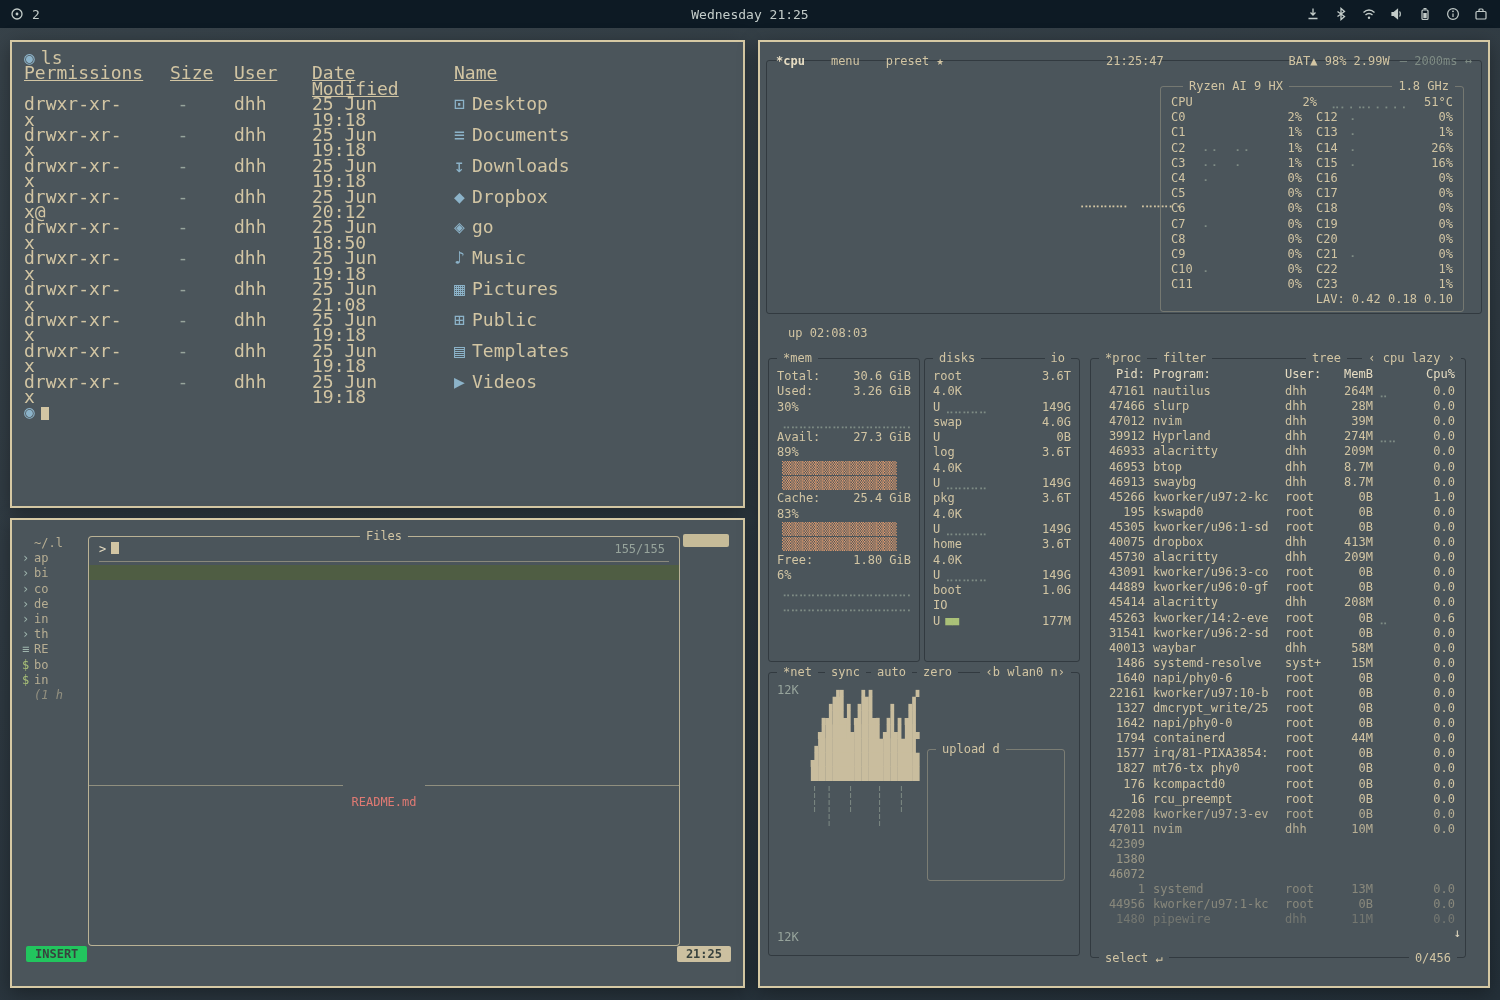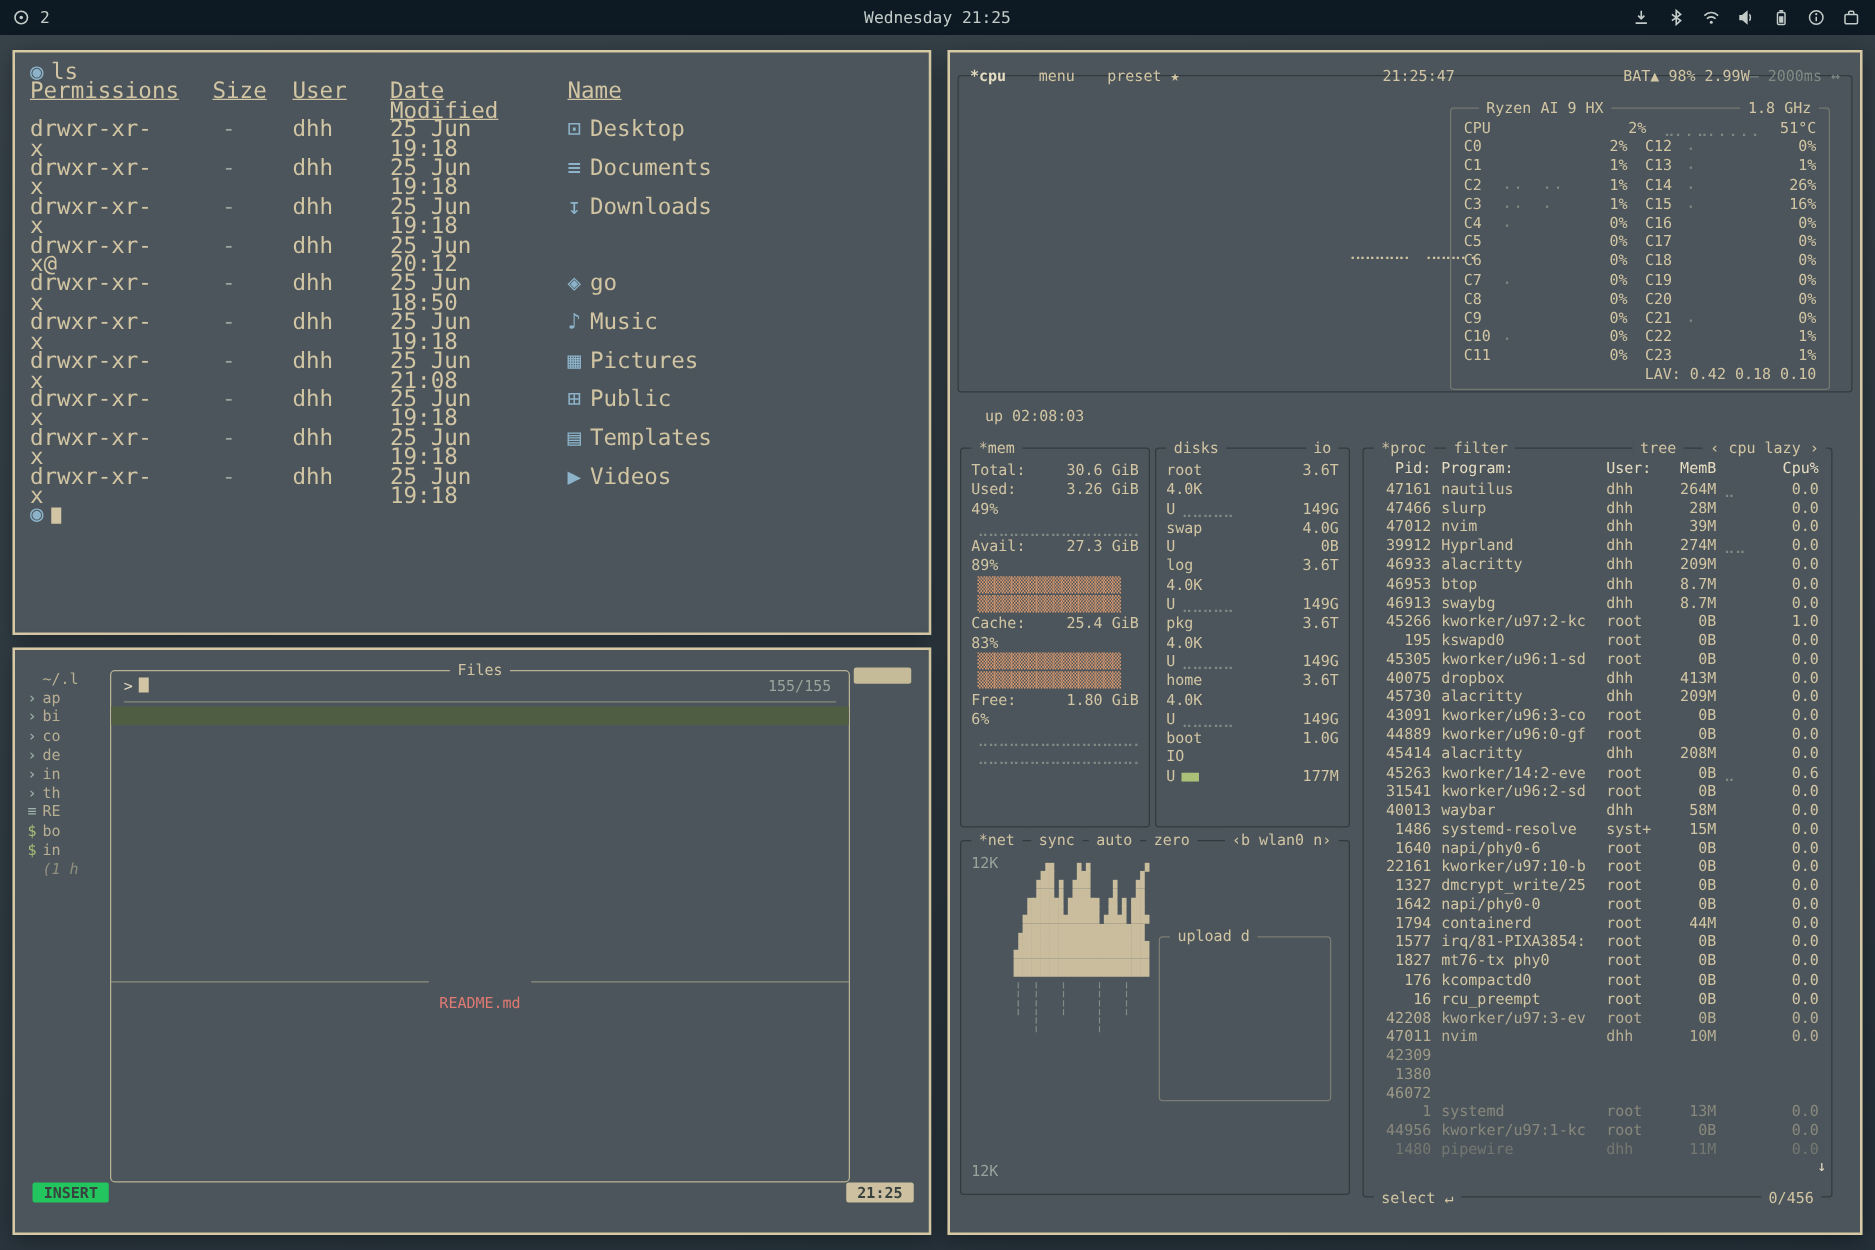--- a/index.html
+++ b/index.html
@@ -73,21 +73,21 @@
   .sl-time{position:absolute;right:12px;bottom:24px;background:#ccc0a0;color:#38423e;font-weight:bold;
     padding:1px 9px;border-radius:2px;font-size:12px;}
 
   
   .btop{left:758px;top:40px;width:732px;height:948px;font-size:12px;line-height:15.3px;}
   .dim{color:var(--dim2);}
   .bt-head{position:absolute;left:16px;top:12px;right:16px;height:16px;display:flex;white-space:pre;}
   .bt-title{font-weight:bold;color:var(--fg-bright);}
   .bt-menu{margin-left:26px;}
   .bt-time{position:absolute;left:330px;}
-  .bt-right{margin-left:auto;display:flex;gap:0;}
+  .bt-right{margin-left:auto;display:flex;gap:10px;}
   .cpu-box{position:absolute;left:6px;top:18px;right:6px;height:252px;border:1px solid var(--boxline);border-radius:3px;}
   .cpu-panel{position:absolute;left:400px;top:44px;right:24px;height:226px;box-sizing:border-box;
     border:1px solid rgba(214,201,164,.3);border-radius:3px;padding:8px 10px 0 10px;}
   .chip.model{top:-8px;left:22px;}
   .chip.freq{top:-8px;right:8px;}
   .core-row{display:flex;height:15.2px;line-height:15.2px;white-space:pre;}
   .cl{width:32px;}
   .cld{flex:1;color:var(--dim2);overflow:hidden;}
   .clp{width:36px;text-align:right;margin-right:14px;}
   .cr{width:34px;}
@@ -233,20 +233,21 @@
         <span class="c-size">-</span>
         <span class="c-user">dhh</span>
         <span class="c-date">25 Jun 19:18</span>
         <span class="c-name"><span class="ficon">↧</span><span>Downloads</span></span>
       </div>
         <div class="ls-grid row">
         <span class="c-perm">drwxr-xr-x@</span>
         <span class="c-size">-</span>
         <span class="c-user">dhh</span>
         <span class="c-date">25 Jun 20:12</span>
+        <span class="c-name"><span class="ficon">◆</span><span>Dropbox</span></span>
       </div>
         <div class="ls-grid row">
         <span class="c-perm">drwxr-xr-x</span>
         <span class="c-size">-</span>
         <span class="c-user">dhh</span>
         <span class="c-date">25 Jun 18:50</span>
         <span class="c-name"><span class="ficon">◈</span><span>go</span></span>
       </div>
         <div class="ls-grid row">
         <span class="c-perm">drwxr-xr-x</span>
@@ -557,21 +558,21 @@
           <span class="sl">Total:</span>
           <span class="sg"></span>
           <span class="sr">30.6 GiB</span>
         </div>
           <div class="stat-row">
           <span class="sl">Used:</span>
           <span class="sg"></span>
           <span class="sr">3.26 GiB</span>
         </div>
           <div class="stat-row">
-          <span class="sl">49%</span>
+          <span class="sl">30%</span>
           <span class="sg"></span>
           <span class="sr"></span>
         </div>
           <div class="stat-row">
           <span class="sl"></span>
           <span class="sg g-dim">⣀⣀⣀⣀⣀⣀⣀⣀⣀⣀⣀⣀⣀⣀⣀⣀⣀</span>
           <span class="sr"></span>
         </div>
           <div class="stat-row">
           <span class="sl">Avail:</span>

